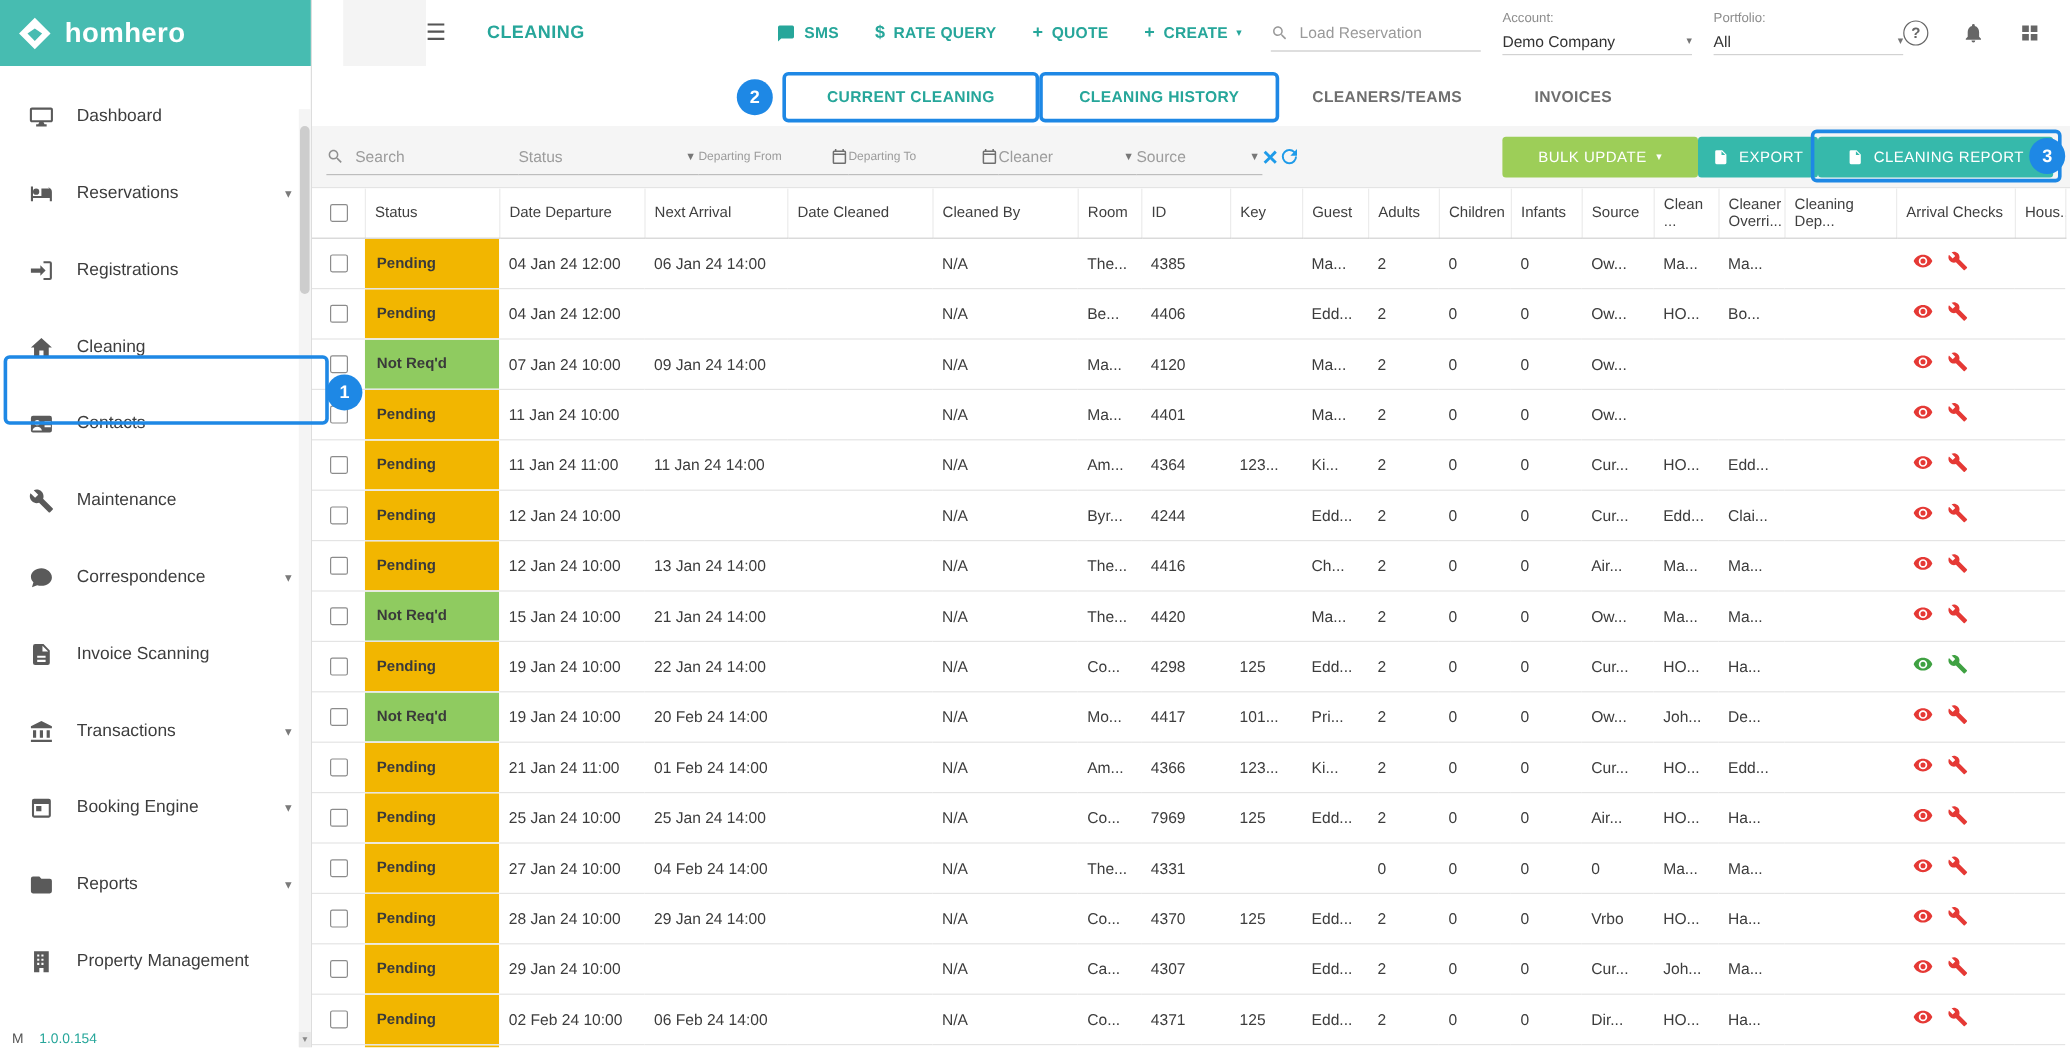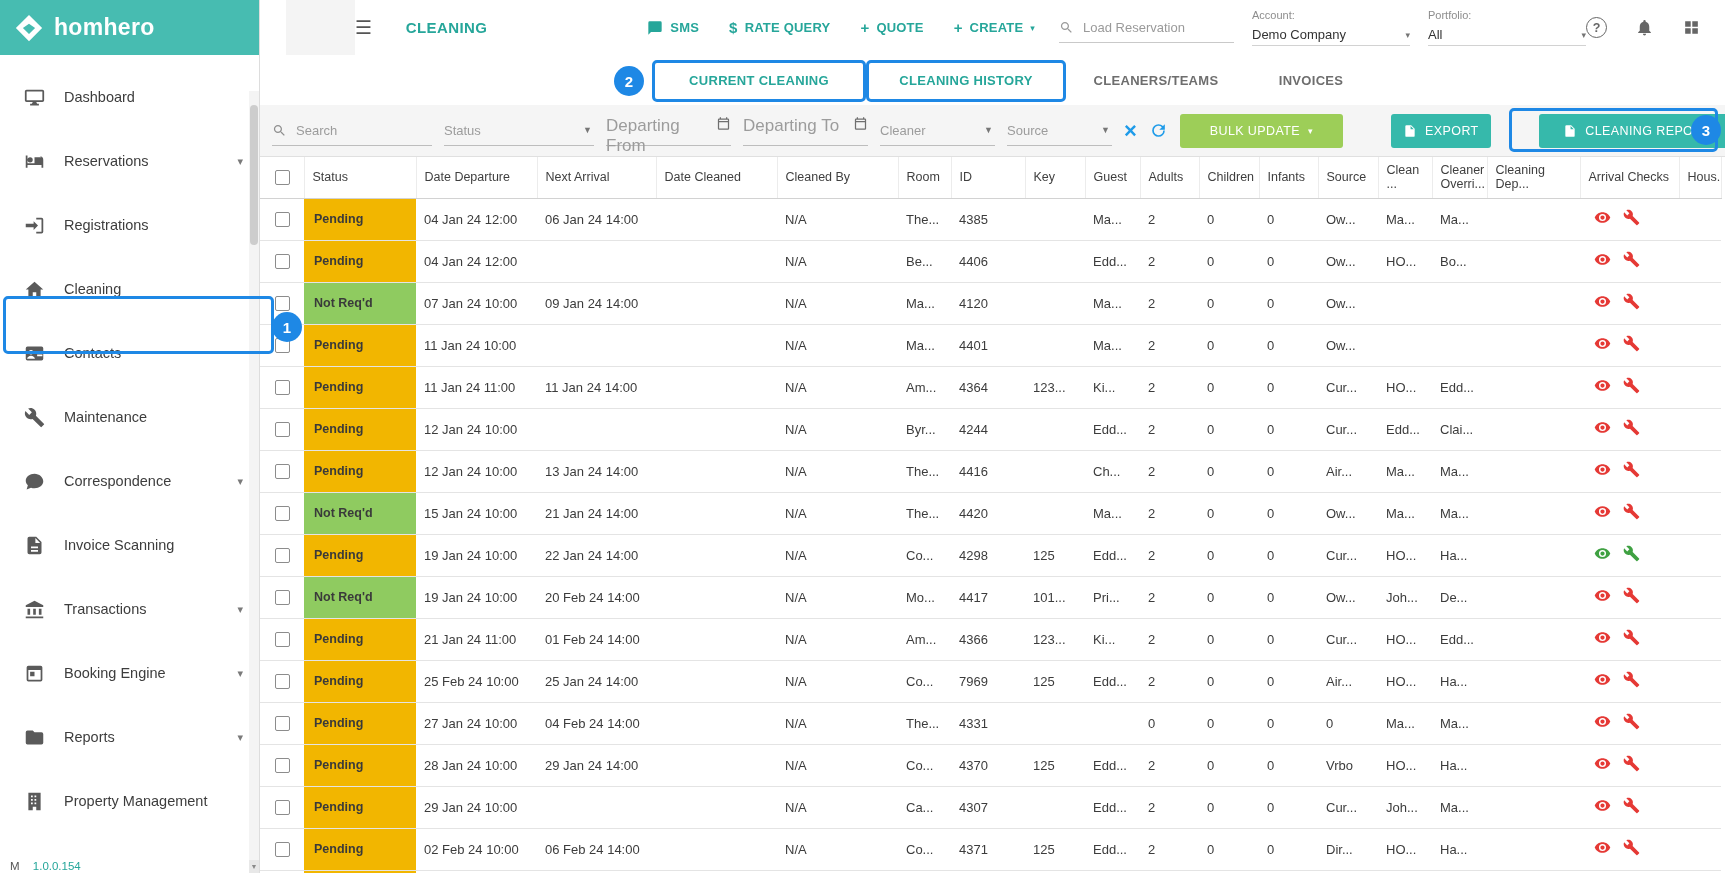--- a/index.html
+++ b/index.html
@@ -51,36 +51,36 @@
   .tb-select .val { display:flex; align-items:center; border-bottom:1px solid #d2d2d2; height:22px; font-size:13px; color:#333; }
   .tb-select .val .caret { margin-left:auto; font-size:9px; color:#757575; }
   .top-icons { margin-left:auto; display:flex; align-items:center; gap:28px; }
   .help-icon { width:21px; height:21px; border:1.5px solid #666; border-radius:50%; display:flex; align-items:center; justify-content:center; font-size:12.5px; font-weight:700; color:#666; cursor:pointer; }
   .top-icons .ticon svg { width:19px; height:19px; fill:#666; display:block; cursor:pointer; }
 
   .tabsbar { height:50px; background:#fff; display:flex; align-items:stretch; padding-left:392px; }
   .tab { display:flex; align-items:center; justify-content:center; font-size:13px; font-weight:700; letter-spacing:.3px; color:#6e6e6e; cursor:pointer; white-space:nowrap; }
   .tab.accent { color:var(--accent-teal,#26a69a); }
 
-  .filterbar { height:52px; background:#f5f5f5; display:flex; align-items:center; gap:12px; padding:0 14px 0 12px; border-bottom:1px solid #e0e0e0; }
+  .filterbar { height:52px; background:#f5f5f5; display:flex; align-items:center; padding:0 14px 0 12px; border-bottom:1px solid #e0e0e0; }
   .f-input { display:flex; align-items:center; gap:7px; height:30px; border-bottom:1px solid #bdbdbd; flex:none; }
   .f-input svg { width:15px; height:15px; fill:#8f8f8f; flex:none; }
   .f-input input { border:none; background:transparent; outline:none; width:100%; font-size:13px; font-family:inherit; color:#444; }
   .f-input input::placeholder { color:#9c9c9c; }
   .f-select { display:flex; align-items:center; height:30px; border-bottom:1px solid #bdbdbd; font-size:13px; color:#9c9c9c; cursor:pointer; flex:none; }
   .f-select .caret { margin-left:auto; font-size:9px; color:#777; padding-right:2px; }
-  .f-date { display:flex; align-items:flex-start; height:30px; border-bottom:1px solid #bdbdbd; font-size:17px; color:#9c9c9c; cursor:pointer; flex:none; }
+  .f-date { display:flex; align-items:center; height:30px; border-bottom:1px solid #bdbdbd; font-size:10px; color:#9c9c9c; cursor:pointer; flex:none; }
   .f-date svg { margin-left:auto; width:15px; height:15px; fill:#6f6f6f; flex:none; }
   .fi-x { color:#1e9be9; font-size:22px; font-weight:700; cursor:pointer; line-height:1; flex:none; }
   .fi-refresh { flex:none; }
   .fi-refresh svg { width:19px; height:19px; fill:#1e9be9; cursor:pointer; display:block; }
   .btn { height:34px; border:none; border-radius:3px; display:flex; align-items:center; justify-content:center; gap:8px; color:#fff; font-weight:400; font-size:12.5px; letter-spacing:.4px; cursor:pointer; font-family:inherit; flex:none; }
   .btn svg { width:14px; height:14px; fill:#fff; }
   .btn.green { background:var(--button-green,#9dce58); }
-  .btn.teal { background:var(--button-teal,#36b9ab);margin-left:36px; }
+  .btn.teal { background:var(--button-teal,#36b9ab); }
   .btn .caret { font-size:9px; }
   .btn-bulk { width:163px; margin-left:auto; }
   .btn-export { width:100px; }
   .btn-report { width:196px; }
 
   .tablewrap { flex:1; background:#fff; overflow:hidden; }
   table { border-collapse:collapse; table-layout:fixed; width:1461px; }
   th { height:41px; border-bottom:1px solid #d2d2d2; border-right:1px solid #ececec; font-weight:400; font-size:12.5px; color:#3f3f3f; text-align:left; padding:0 8px; line-height:1.15; vertical-align:middle; background:#fff; overflow:hidden; }
   td { height:41px; border-bottom:1px solid #e4e4e4; font-size:13px; color:#3c3c3c; padding:0 8px; white-space:nowrap; overflow:hidden; vertical-align:middle; }
   th.cb-cell, td.cb-cell { padding:0 0 0 15px; }
@@ -743,21 +743,21 @@
                     <path d="M22.7 19l-9.1-9.1c.9-2.3.4-5-1.5-6.9-2-2-5-2.4-7.4-1.3L9 6 6 9 1.6 4.7C.4 7.1.9 10.1 2.9 12.1c1.9 1.9 4.6 2.4 6.9 1.5l9.1 9.1c.4.4 1 .4 1.4 0l2.3-2.3c.5-.4.5-1.1.1-1.4z"></path>
                   </svg>
                 </span></td>
               <td></td>
             </tr>
             <tr>
               <td class="cb-cell"><span class="cb"></span></td>
               <td class="status-cell">
                 <div class="badge pending">Pending</div>
               </td>
-              <td>25 Feb 24 10:00</td>
+              <td>25 Jan 24 10:00</td>
               <td>25 Jan 24 14:00</td>
               <td></td>
               <td>N/A</td>
               <td>Co...</td>
               <td>7969</td>
               <td>125</td>
               <td>Edd...</td>
               <td>2</td>
               <td>0</td>
               <td>0</td>

